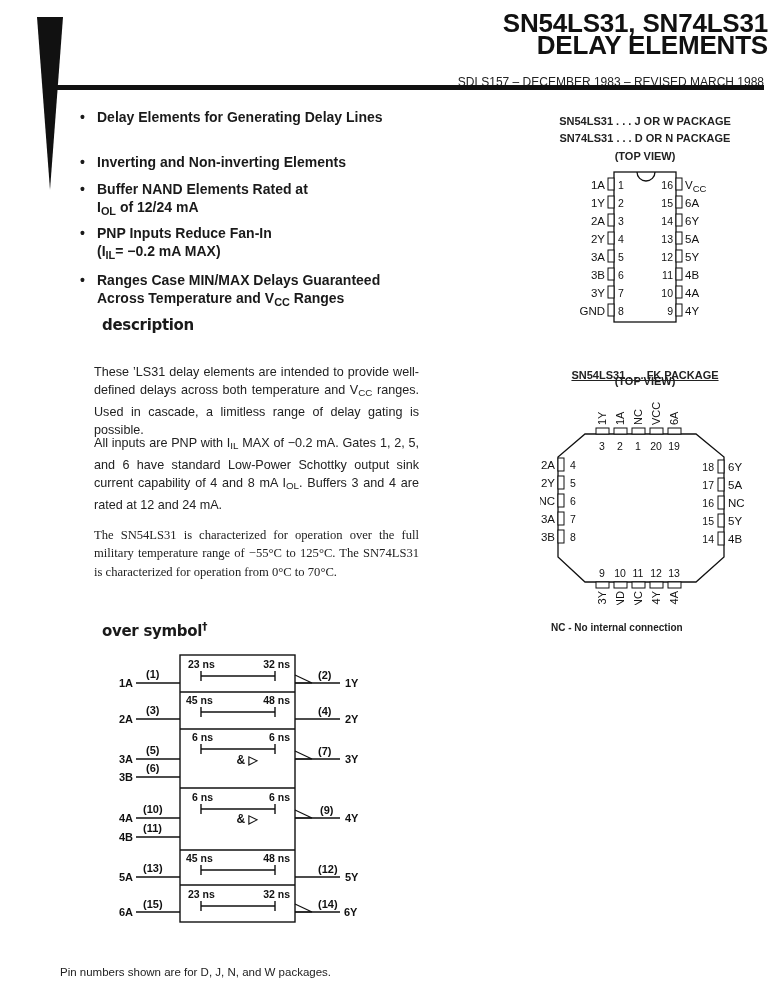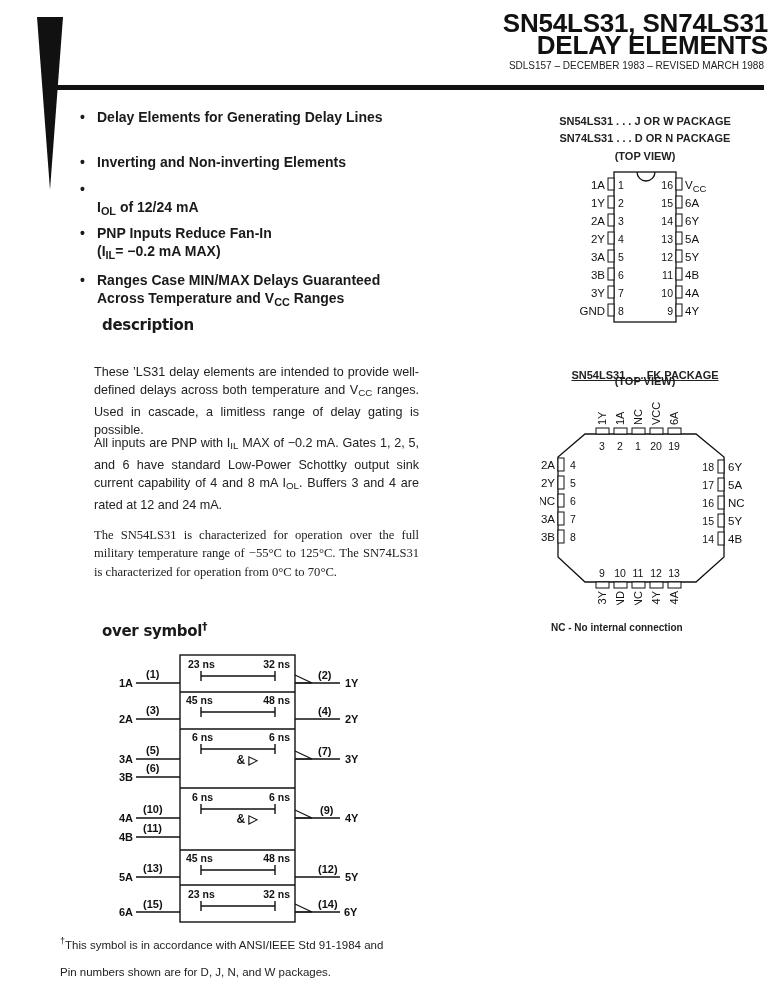--- a/index.html
+++ b/index.html
@@ -1,19 +1,19 @@
 <!DOCTYPE html>
 <html><head>
 <meta charset="utf-8">
 <style>
   html, body { margin: 0; padding: 0; background: #ffffff; }
   body { width: 776px; height: 989px; position: relative; overflow: hidden; color: #111; font-family: "Liberation Sans", sans-serif; }
   .abs { position: absolute; }
   .title { right: 8px; text-align: right; font-weight: bold; font-size: 26px; line-height: 22px; letter-spacing: -0.2px; }
-  .docinfo { right: 12px; top: 60px; font-size: 10px; color: #222; }
+  .docinfo { right: 12px; top: 75px; font-size: 12px; color: #222; }
   .rule { left: 47px; top: 85px; width: 717px; height: 5px; background: #111; }
   .wedge { left: 36px; top: 17px; }
   .feat { left: 80px; width: 340px; font-size: 14px; font-weight: bold; line-height: 18px; color: #1a1a1a; }
   .feat .bullet { position: absolute; left: 0; top: 0; }
   .feat .txt { padding-left: 17px; }
   sub.s { font-size: 0.78em; vertical-align: -0.25em; }
   .heading { left: 62px; font-size: 15px; font-weight: bold; color: #1a1a1a; font-family: "DejaVu Sans", sans-serif; letter-spacing: -0.3px; margin-left: 40px; }
   .para { left: 94px; width: 325px; font-size: 12.6px; line-height: 18.3px; text-align: justify; color: #222; }
   .pkg-label { width: 230px; left: 530px; text-align: center; font-size: 11px; font-weight: bold; line-height: 17px; color: #222; }
   .note { font-size: 10px; color: #222; }
@@ -35,21 +35,21 @@
 <div class="abs feat" style="top:108px;">
   <span class="bullet">•</span>
   <div class="txt">Delay Elements for Generating Delay Lines</div>
 </div>
 <div class="abs feat" style="top:153px;">
   <span class="bullet">•</span>
   <div class="txt">Inverting and Non-inverting Elements</div>
 </div>
 <div class="abs feat" style="top:180px;">
   <span class="bullet">•</span>
-  <div class="txt"><br><span>I</span><sub class="s">OL</sub><span> of 12/24 mA</span></div>
+  <div class="txt"><span>Buffer NAND Elements Rated at</span><br><span>I</span><sub class="s">OL</sub><span> of 12/24 mA</span></div>
 </div>
 <div class="abs feat" style="top:224px;">
   <span class="bullet">•</span>
   <div class="txt"><span>PNP Inputs Reduce Fan-In</span><br><span>(I</span><sub class="s">IL</sub><span>=  −0.2 mA MAX)</span></div>
 </div>
 <div class="abs feat" style="top:271px; width:345px;">
   <span class="bullet">•</span>
   <div class="txt"><span>Ranges Case MIN/MAX Delays Guaranteed Across Temperature and V</span><sub class="s">CC</sub><span> Ranges</span></div>
 </div>
 
@@ -389,15 +389,14 @@
     <text x="33" y="271" font-size="11" font-weight="bold" text-anchor="end">6A</text>
     <text x="43" y="263" font-size="11" font-weight="bold">(15)</text>
     <path d="M195,259 L212,267 L195,267" fill="none" stroke="#111" stroke-width="1.2"></path>
     <line x1="195" y1="267" x2="240" y2="267" stroke="#111" stroke-width="1.4"></line>
     <text x="218" y="263" font-size="11" font-weight="bold">(14)</text>
     <text x="244" y="271" font-size="11" font-weight="bold">6Y</text>
   </g>
 </svg>
 
 <div class="abs foot" style="top:934px;">
-  <div><sup style="font-size:9px;">†</sup><span>This symbol is in accordance with ANSI/IEEE Std 91-1984 and</span></div>
 </div>
 <div class="abs foot" style="top:965px;">Pin numbers shown are for D, J, N, and W packages.</div>
 
 </body></html>

